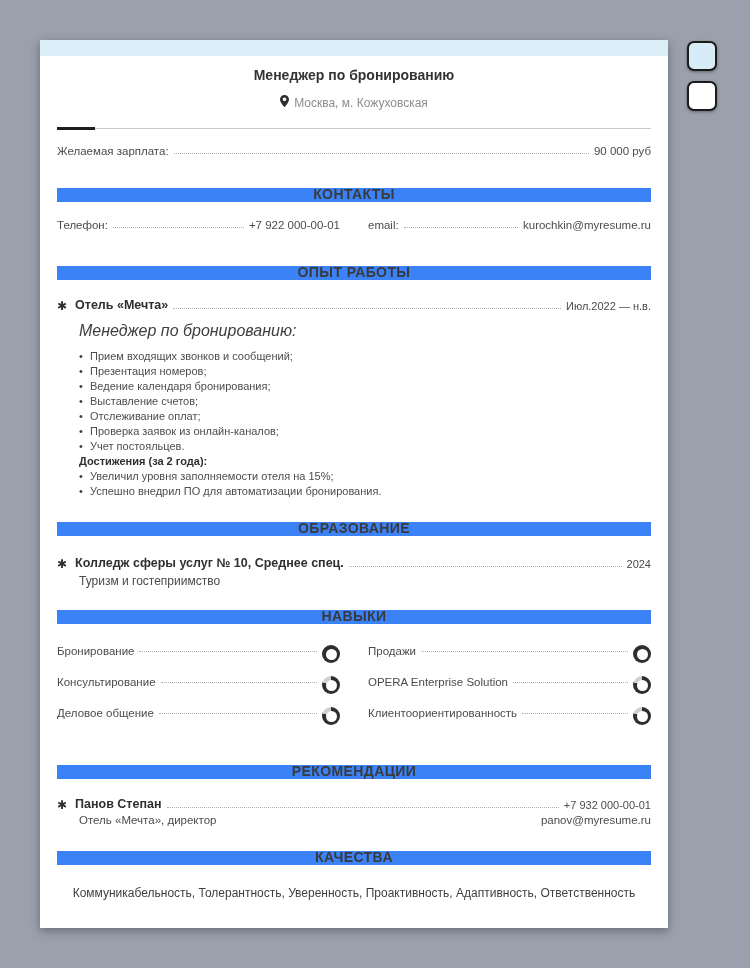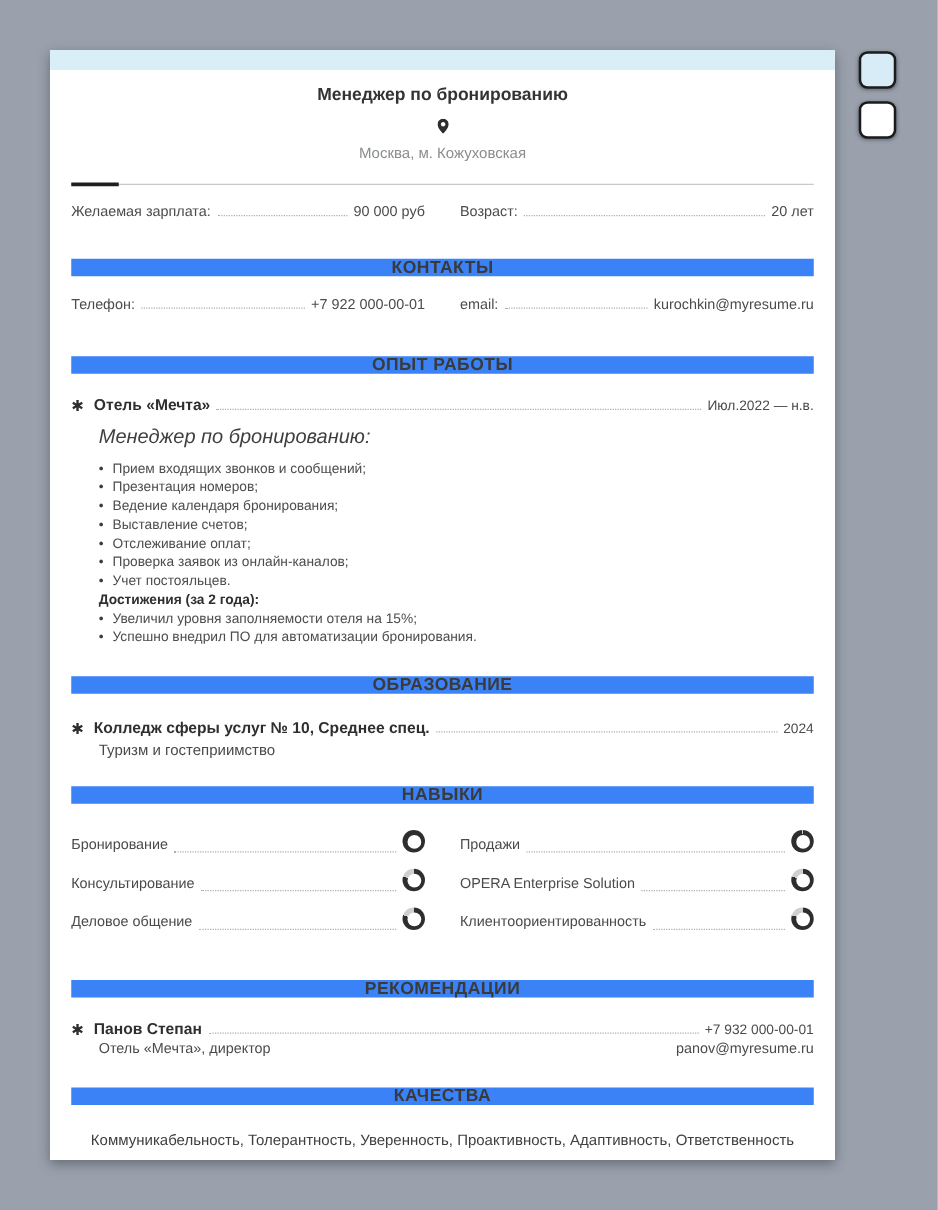--- a/index.html
+++ b/index.html
@@ -34,21 +34,21 @@
     text-align: center;
     font-size: 14px;
     font-weight: 700;
     color: #333;
   }
   .location {
     margin-top: 12px;
     text-align: center;
     font-size: 12px;
     color: #8a8d90;
-    display: flex; align-items: center; justify-content: center; gap: 5px; flex-direction: column;
+    display: flex; align-items: center; justify-content: center; gap: 5px;
   }
   .pin-svg { display: inline-block; }
 
   .divider { margin-top: 17px; position: relative; height: 3px; }
   .divider .thin { position: absolute; left: 0; right: 0; top: 1px; height: 1px; background: #c9c9c9; }
   .divider .thick { position: absolute; left: 0; top: 0; width: 38px; height: 3px; background: #1e1e1e; }
 
   
   .row2 { display: flex; gap: 28px; }
   .col { flex: 1; min-width: 0; }
@@ -87,21 +87,21 @@
   ul.duty-list li {
     font-size: 11px; color: #4d4d4d; line-height: 15px; padding-left: 11px; position: relative;
   }
   ul.duty-list li::before { content: "•"; position: absolute; left: 0; color: #3c3c3c; }
   .ach-head { font-size: 11px; font-weight: 700; color: #2f2f2f; line-height: 15px; }
   .specialty { margin-top: 4px; margin-left: 22px; font-size: 12px; color: #4a4a4a; }
 
   
   .skills-grid { margin-top: 21px; display: flex; gap: 28px; }
   .skill-col { flex: 1; min-width: 0; display: flex; flex-direction: column; gap: 13px; }
-  .skill-row { display: flex; align-items: flex-end; font-size: 11.5px; color: #4b4b4b; height: 18px; }
+  .skill-row { display: flex; align-items: flex-start; font-size: 11.5px; color: #4b4b4b; height: 18px; }
   .skill-row .label { white-space: nowrap; }
   .skill-row .leader { flex: 1; border-bottom: 1.5px dotted #b0b0b0; margin: 6px 5px 0 5px; }
   .gauge { width: 18px; height: 18px; border-radius: 50%; flex: 0 0 18px;
            display: flex; align-items: center; justify-content: center; }
   .gauge .hole { width: 11px; height: 11px; border-radius: 50%; background: #fff; }
 
   
   .rec-sub { display: flex; justify-content: space-between; margin-left: 22px; margin-top: 3px;
              font-size: 11.5px; color: #4b4b4b; }
 
@@ -136,25 +136,20 @@
     <div class="divider">
       <div class="thin"></div>
         <div class="thick"></div>
     </div>
 
     <div class="row2 info-row">
       <div class="col lrow">
         <span class="label">Желаемая зарплата:</span>
         <span class="leader"></span>
         <span class="value">90 000 руб</span>
-      </div>
-      <div class="col lrow">
-        <span class="label">Возраст:</span>
-        <span class="leader"></span>
-        <span class="value">20 лет</span>
       </div>
     </div>
 
     <div class="band contacts">
       <span class="band-label">КОНТАКТЫ</span>
     </div>
     <div class="row2 contacts-row">
       <div class="col lrow">
         <span class="label">Телефон:</span>
         <span class="leader"></span>

